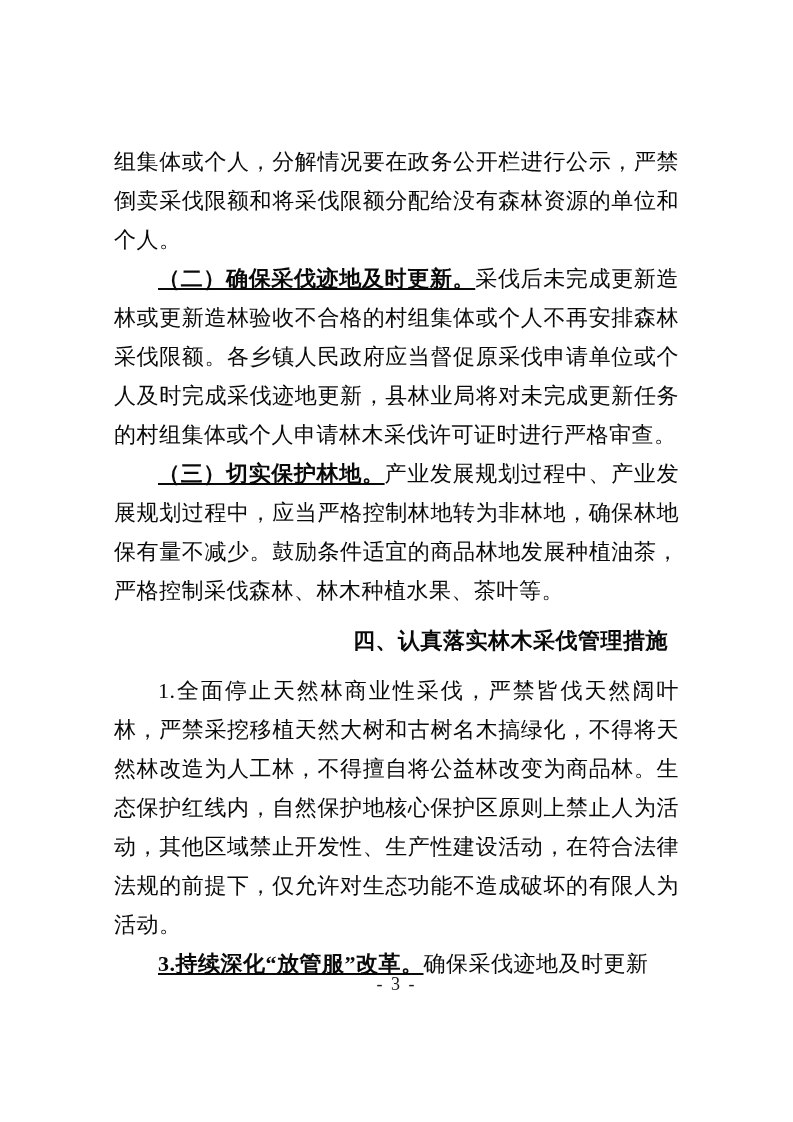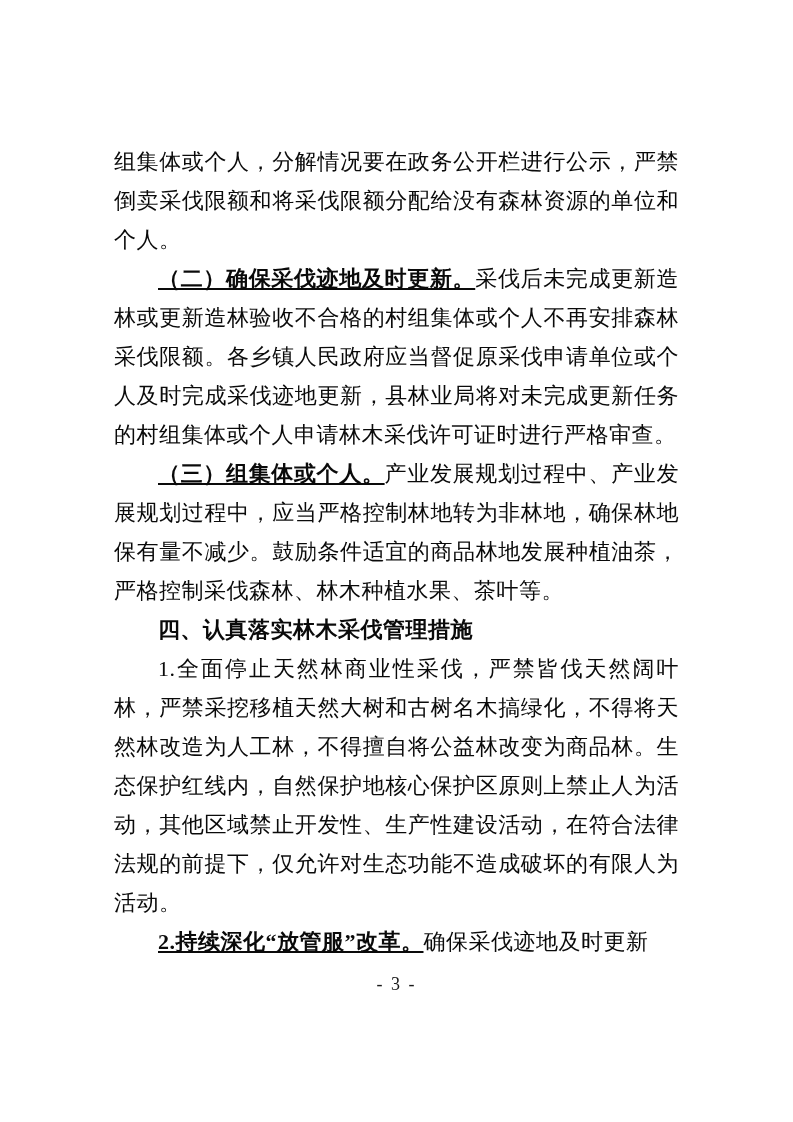--- a/index.html
+++ b/index.html
@@ -31,26 +31,26 @@
     text-indent: 2em;
   }
   .para.no-indent {
     text-indent: 0;
   }
   .lead {
     font-weight: 700;
     text-decoration: underline;
   }
   .heading {
-    margin: 0;
+    margin: 11px;
     font-size: 22px;
     line-height: 39px;
     font-weight: 700;
     text-indent: 2em;
-    text-align: left;
+    text-align: right;
   }
   .footer {
     position: absolute;
     left: 0;
     right: 0;
     top: 972px;
     text-align: center;
     font-size: 18px;
     line-height: 24px;
     color: #1a1a1a;
@@ -60,24 +60,24 @@
 </head>
 <body>
 
 <div class="page">
   <div class="content">
 
     <p class="para no-indent"><span>组集体或个人，分解情况要在政务公开栏进行公示，严禁倒卖采伐限额和将采伐限额分配给没有森林资源的单位和个人。</span></p>
 
     <p class="para"><span class="lead">（二）确保采伐迹地及时更新。</span><span>采伐后未完成更新造林或更新造林验收不合格的村组集体或个人不再安排森林采伐限额。各乡镇人民政府应当督促原采伐申请单位或个人及时完成采伐迹地更新，县林业局将对未完成更新任务的村组集体或个人申请林木采伐许可证时进行严格审查。</span></p>
 
-    <p class="para"><span class="lead">（三）组集体或个人。</span><span>产业发展规划过程中、产业发展规划过程中，应当严格控制林地转为非林地，确保林地保有量不减少。鼓励条件适宜的商品林地发展种植油茶，严格控制采伐森林、林木种植水果、茶叶等。</span></p>
+    <p class="para"><span class="lead">（三）切实保护林地。</span><span>产业发展规划过程中、产业发展规划过程中，应当严格控制林地转为非林地，确保林地保有量不减少。鼓励条件适宜的商品林地发展种植油茶，严格控制采伐森林、林木种植水果、茶叶等。</span></p>
 
     <h3 class="heading">四、认真落实林木采伐管理措施</h3>
 
     <p class="para"><span>1.全面停止天然林商业性采伐，严禁皆伐天然阔叶林，严禁采挖移植天然大树和古树名木搞绿化，不得将天然林改造为人工林，不得擅自将公益林改变为商品林。生态保护红线内，自然保护地核心保护区原则上禁止人为活动，其他区域禁止开发性、生产性建设活动，在符合法律法规的前提下，仅允许对生态功能不造成破坏的有限人为活动。</span></p>
 
-    <p class="para"><span class="lead">2.持续深化“放管服”改革。</span><span>确保采伐迹地及时更新</span></p>
+    <p class="para"><span class="lead">3.持续深化“放管服”改革。</span><span>确保采伐迹地及时更新</span></p>
 
   </div>
 
   <div class="footer">- 3 -</div>
 </div>
 
 </body></html>

